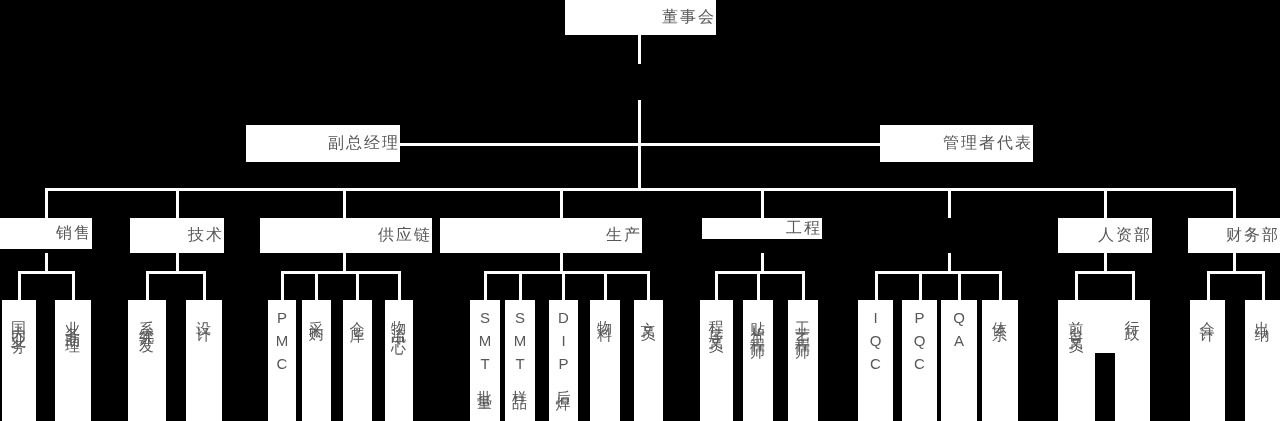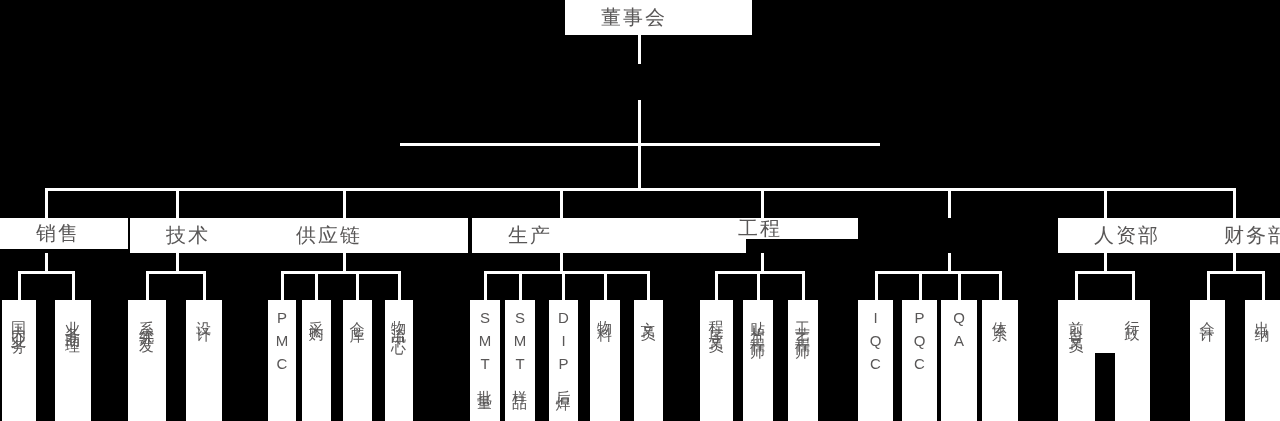--- a/index.html
+++ b/index.html
@@ -4,22 +4,22 @@
 <style>
   html,body{margin:0;padding:0;background:#000;}
   .stage{
     position:relative;width:1280px;height:421px;background:var(--background,#000);
     overflow:hidden;font-family:"Liberation Sans","DejaVu Sans",sans-serif;
   }
   .connectors{position:absolute;left:0;top:0;z-index:0;}
   .connectors path{stroke:var(--line,#ffffff);stroke-width:3;fill:none;shape-rendering:crispEdges;}
   .box{
     position:absolute;z-index:1;background:var(--box_bg,#ffffff);color:var(--box_text,#595757);
-    display:flex;align-items:center;justify-content:flex-start;
-    font-size:20px;letter-spacing:2px;white-space:nowrap;padding-left:36px;
+    display:flex;align-items:center;justify-content:flex-end;
+    font-size:16px;letter-spacing:2px;white-space:nowrap;
   }
   .vbox{
     position:absolute;z-index:1;background:var(--box_bg,#ffffff);color:var(--box_text,#595757);
     display:flex;align-items:flex-start;justify-content:center;
     font-size:15px;box-sizing:border-box;
   }
   .vbox .vtext{
     writing-mode:vertical-lr;text-orientation:upright;
     letter-spacing:6px;padding-top:9px;line-height:1;
   }
@@ -41,31 +41,37 @@
     <path d="M561 253 V272 M485 300 V272 H648 V300 M520 272 V300 M563 272 V300 M605 272 V300"></path>
     <path d="M762 253 V272 M716 300 V272 H803 V300 M758 272 V300"></path>
     <path d="M949 253 V272 M876 300 V272 H1000 V300 M920 272 V300 M959 272 V300"></path>
     <path d="M1105 253 V272 M1076 300 V272 H1133 V300"></path>
     <path d="M1234 253 V272 M1208 300 V272 H1263 V300"></path>
   </svg>
 
   <div class="box" style="left:565px;top:0;width:151px;height:35px">
       <span>董事会</span>
     </div>
+  <div class="box" style="left:246px;top:125px;width:154px;height:37px">
+      <span>副总经理</span>
+    </div>
+  <div class="box" style="left:880px;top:125px;width:153px;height:37px">
+      <span>管理者代表</span>
+    </div>
 
   <div class="box" style="left:0;top:218px;width:92px;height:31px">
       <span>销售</span>
     </div>
   <div class="box" style="left:130px;top:218px;width:94px;height:35px">
       <span>技术</span>
     </div>
   <div class="box" style="left:260px;top:218px;width:172px;height:35px">
       <span>供应链</span>
     </div>
-  <div class="box" style="left:472px;top:218px;width:238px;height:35px">
+  <div class="box" style="left:440px;top:218px;width:202px;height:35px">
       <span>生产</span>
     </div>
   <div class="box" style="left:702px;top:218px;width:120px;height:21px">
       <span>工程</span>
     </div>
   <div class="box" style="left:1188px;top:218px;width:92px;height:35px">
       <span>财务部</span>
     </div>
   <div class="box" style="left:1058px;top:218px;width:94px;height:35px">
       <span>人资部</span>

